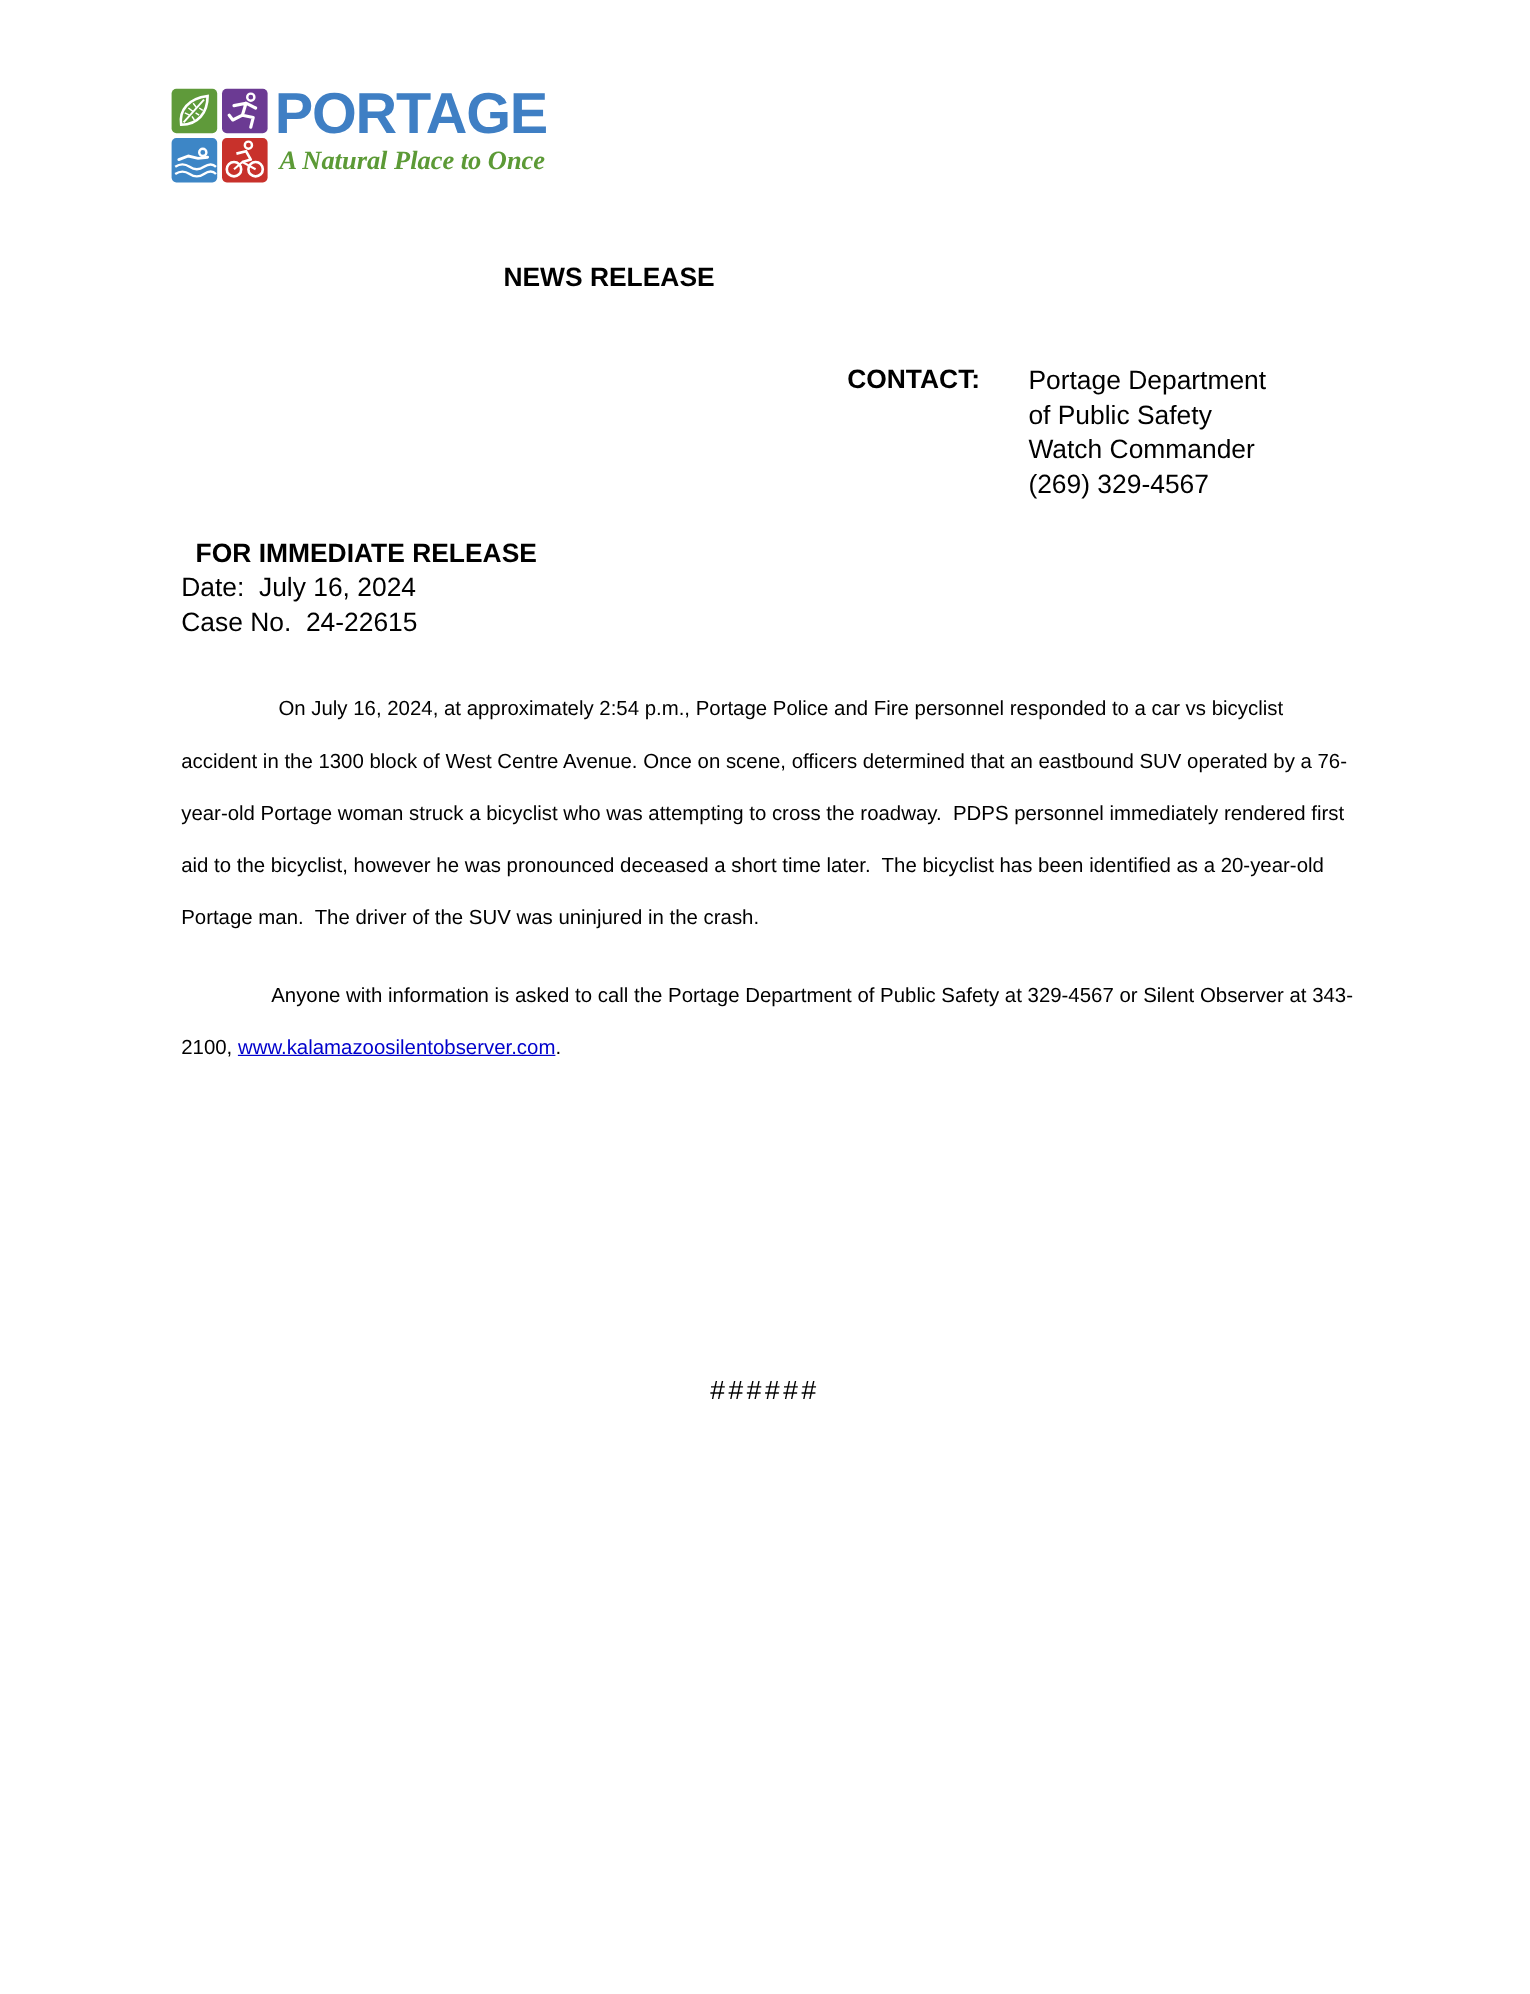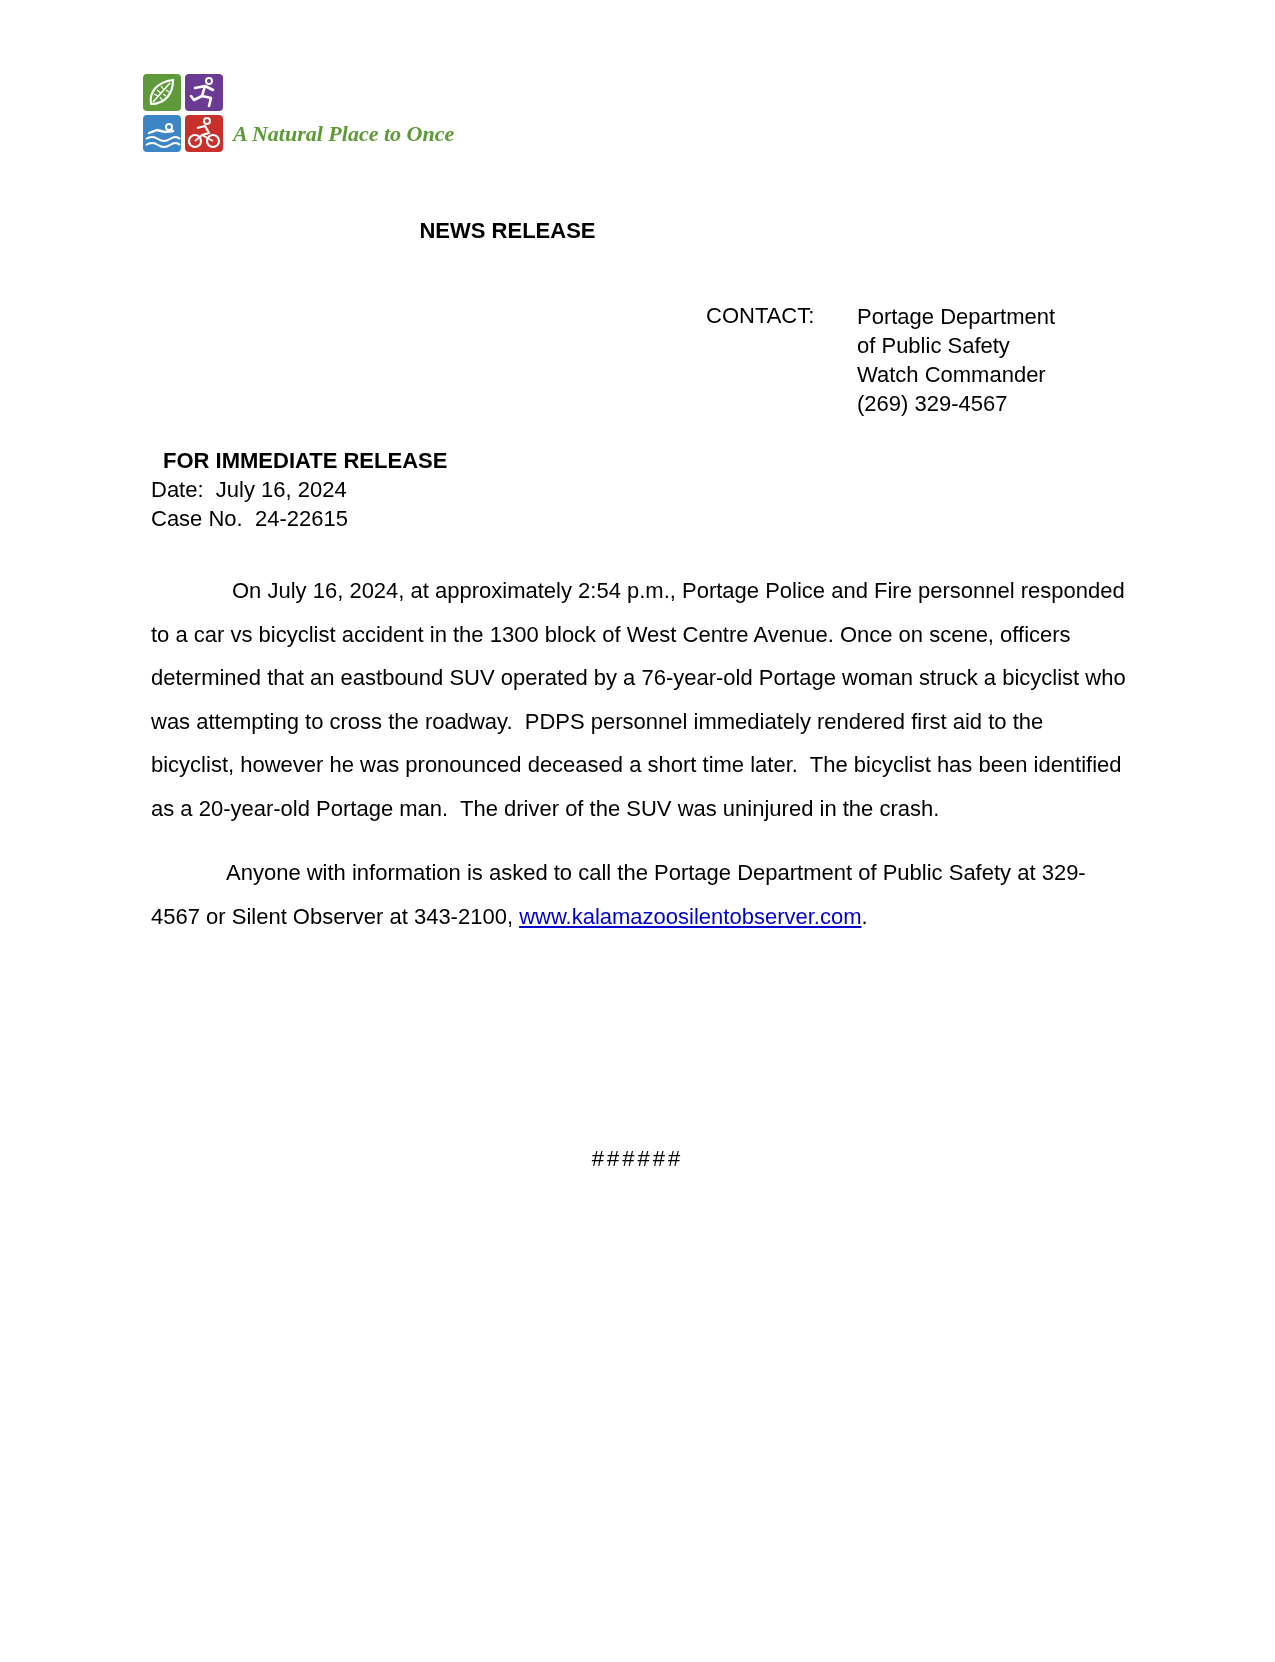--- a/index.html
+++ b/index.html
@@ -23,28 +23,28 @@
     .logo-tagline {
       position: absolute; left: 90px; top: 47px;
       font-family: "Liberation Serif", serif; font-style: italic; font-weight: bold;
       font-size: 22px; color: #5c9a36;
     }
     .title {
       position: absolute; left: 0; width: 1015px; top: 218px; text-align: center;
       font-weight: bold; font-size: 22px;
     }
     .contact-label {
-      position: absolute; left: 706px; top: 303px; font-weight: normal; font-size: 22px;
+      position: absolute; left: 706px; top: 303px; font-weight: bold; font-size: 22px;
     }
     .contact-lines { position: absolute; left: 857px; top: 302px; font-size: 22px; line-height: 29px; }
     .release-block { position: absolute; left: 151px; top: 446px; font-size: 22px; line-height: 29px; }
     .release-block .bold { font-weight: bold; margin-left: 12px; }
     .body-text {
       position: absolute; left: 151px; top: 569px; width: 980px;
-      font-size: 22px; line-height: 43.5px;
+      font-size: 17px; line-height: 43.5px;
     }
     .para { margin: 0 0 21px 0; text-indent: 75px; }
     .para.first { text-indent: 81px; }
     .link { color: #1a0dab; color: #0000cc; text-decoration: underline; }
     .end-mark {
       position: absolute; left: 0; width: 1275px; top: 1146px; text-align: center;
       font-size: 22px; letter-spacing: 3px;
     }
   </style>
 </head>
@@ -75,20 +75,21 @@
     <div class="tile t-bike">
       <svg viewBox="0 0 38 37">
           <circle cx="22" cy="6" r="3" fill="none" stroke="#fff" stroke-width="2"></circle>
           <path d="M12 13 L20 11 L24 18 L17 20" fill="none" stroke="#fff" stroke-width="2.2" stroke-linejoin="round"></path>
           <circle cx="10" cy="26" r="6" fill="none" stroke="#fff" stroke-width="2.2"></circle>
           <circle cx="28" cy="26" r="6" fill="none" stroke="#fff" stroke-width="2.2"></circle>
           <path d="M10 26 L17 20 L28 26" fill="none" stroke="#fff" stroke-width="1.8"></path>
         </svg>
     </div>
   </div>
+  <div class="logo-word">PORTAGE</div>
   <div class="logo-tagline">A Natural Place to Once</div>
 </div>
 
 <div class="title">NEWS RELEASE</div>
 
 <div class="contact-label">CONTACT:</div>
 <div class="contact-lines">
   <div>Portage Department</div>
   <div>of Public Safety</div>
   <div>Watch Commander</div>

